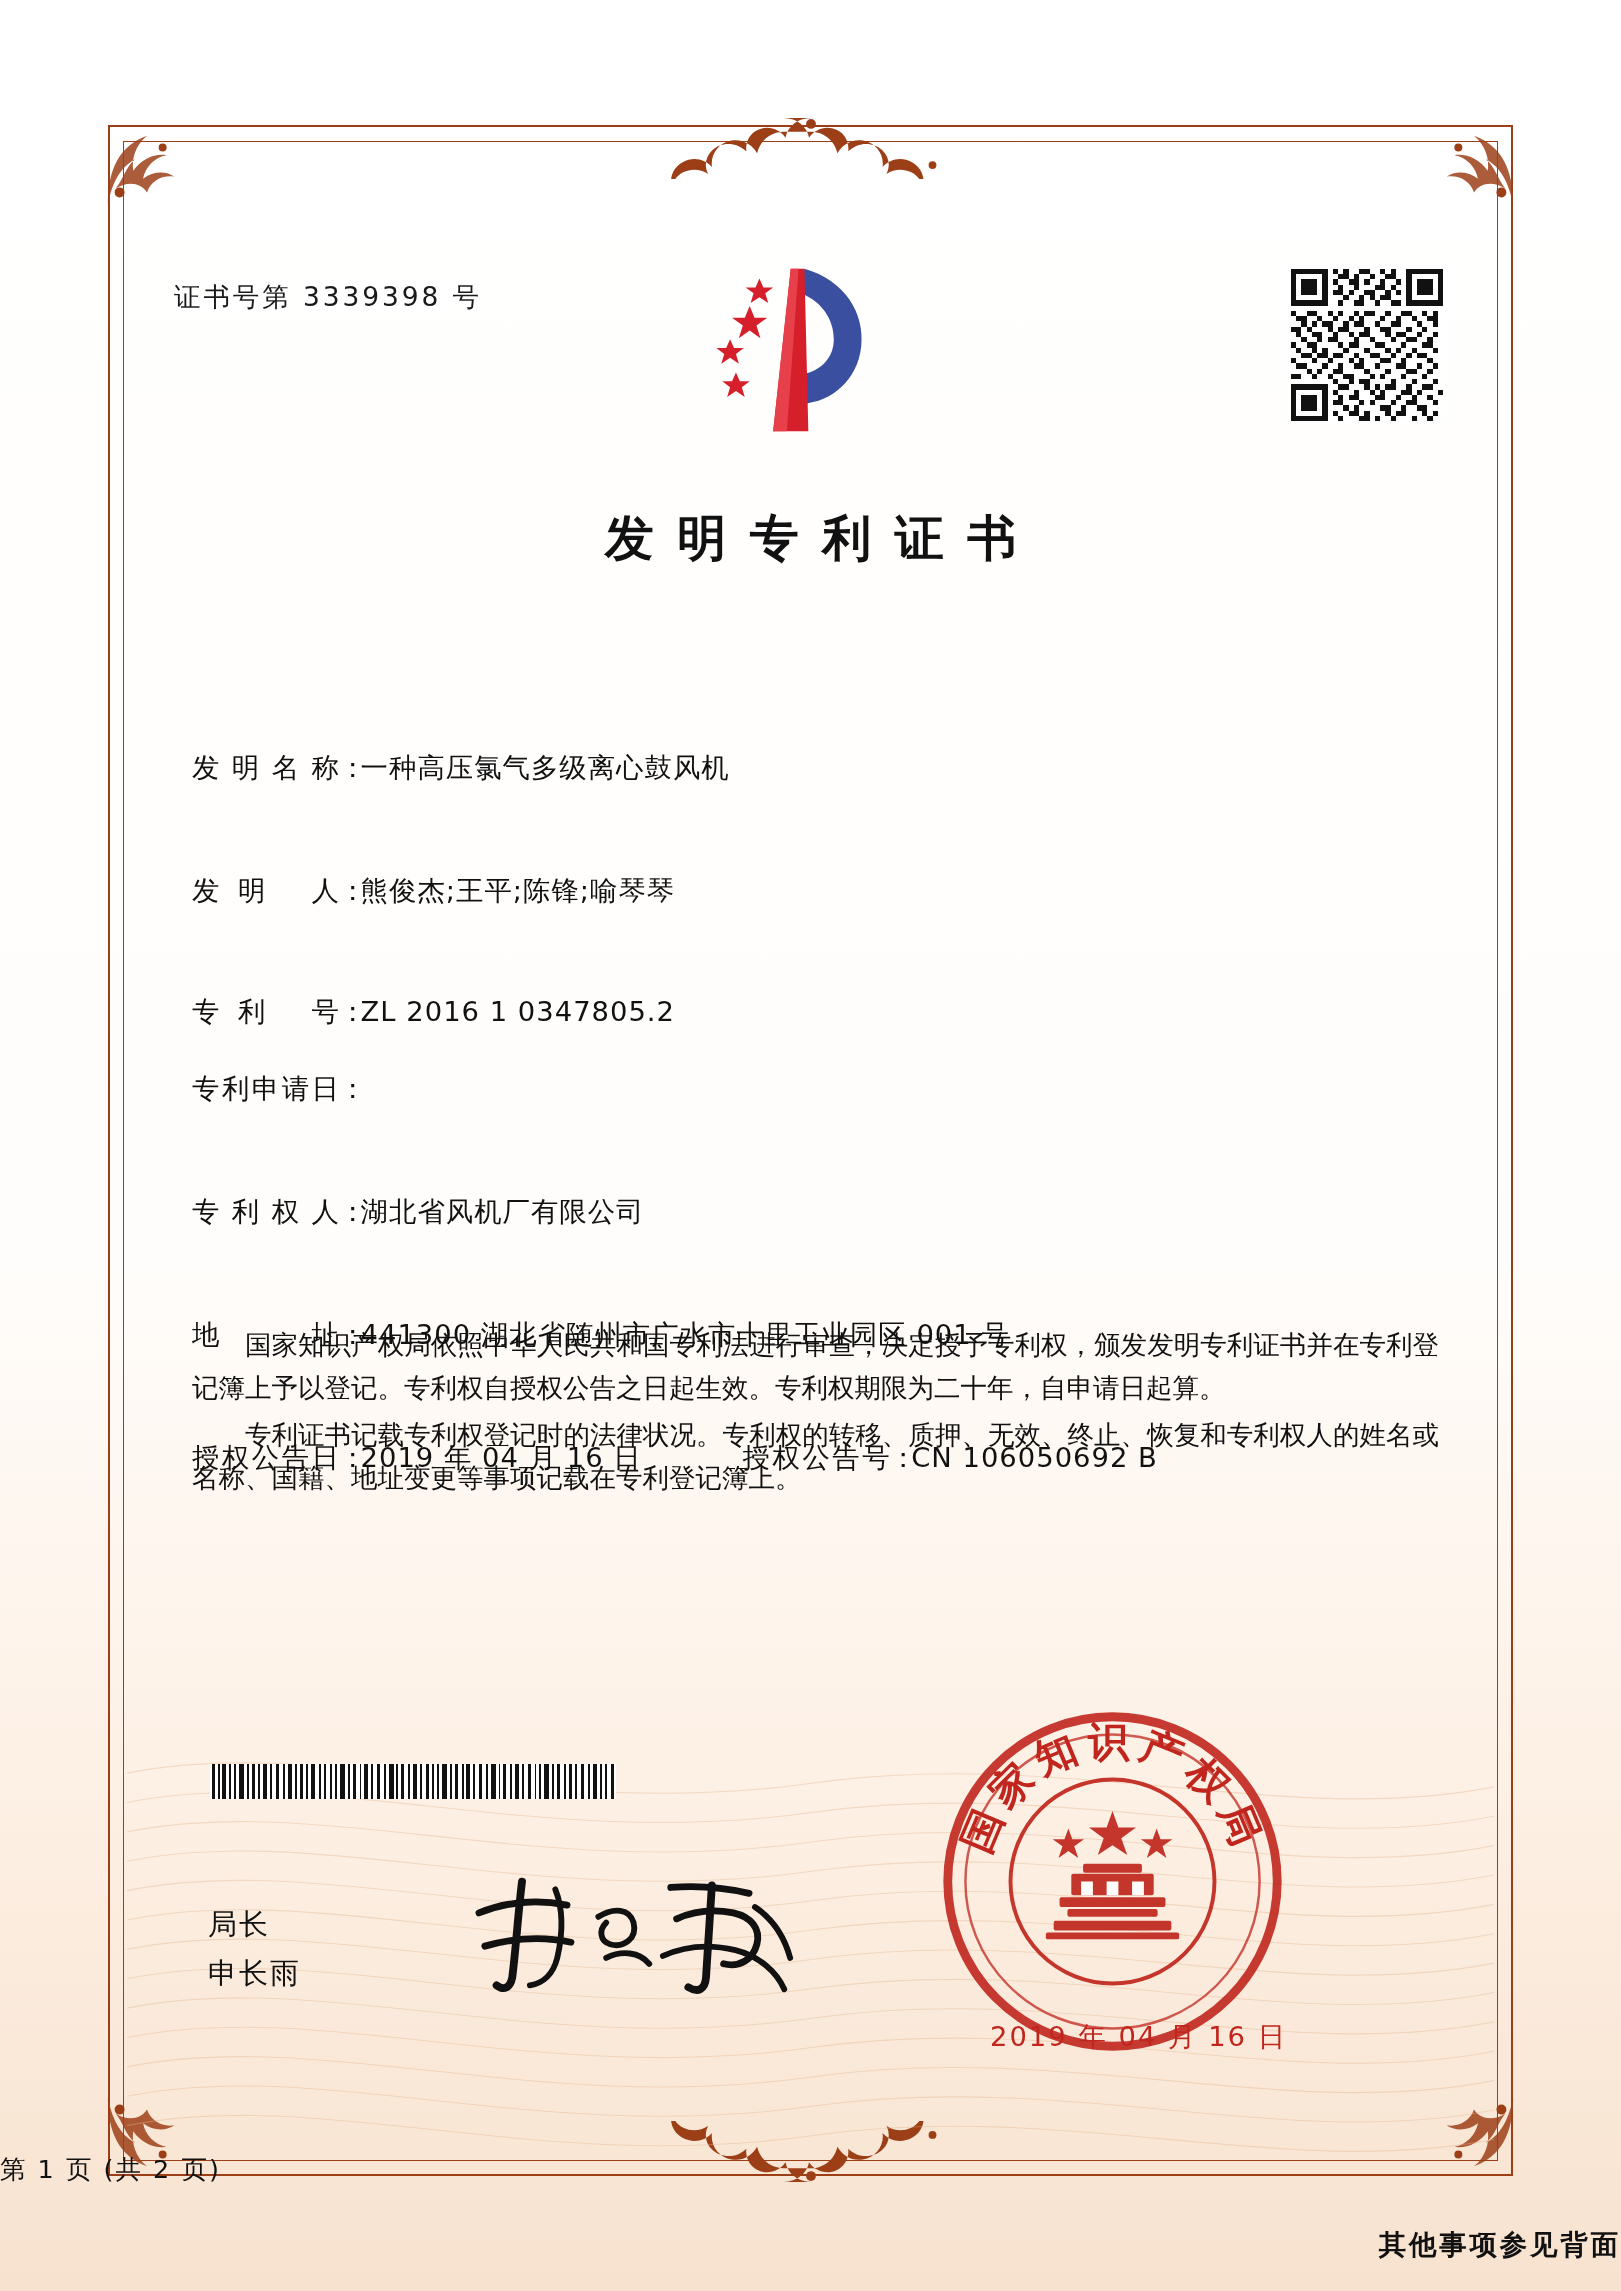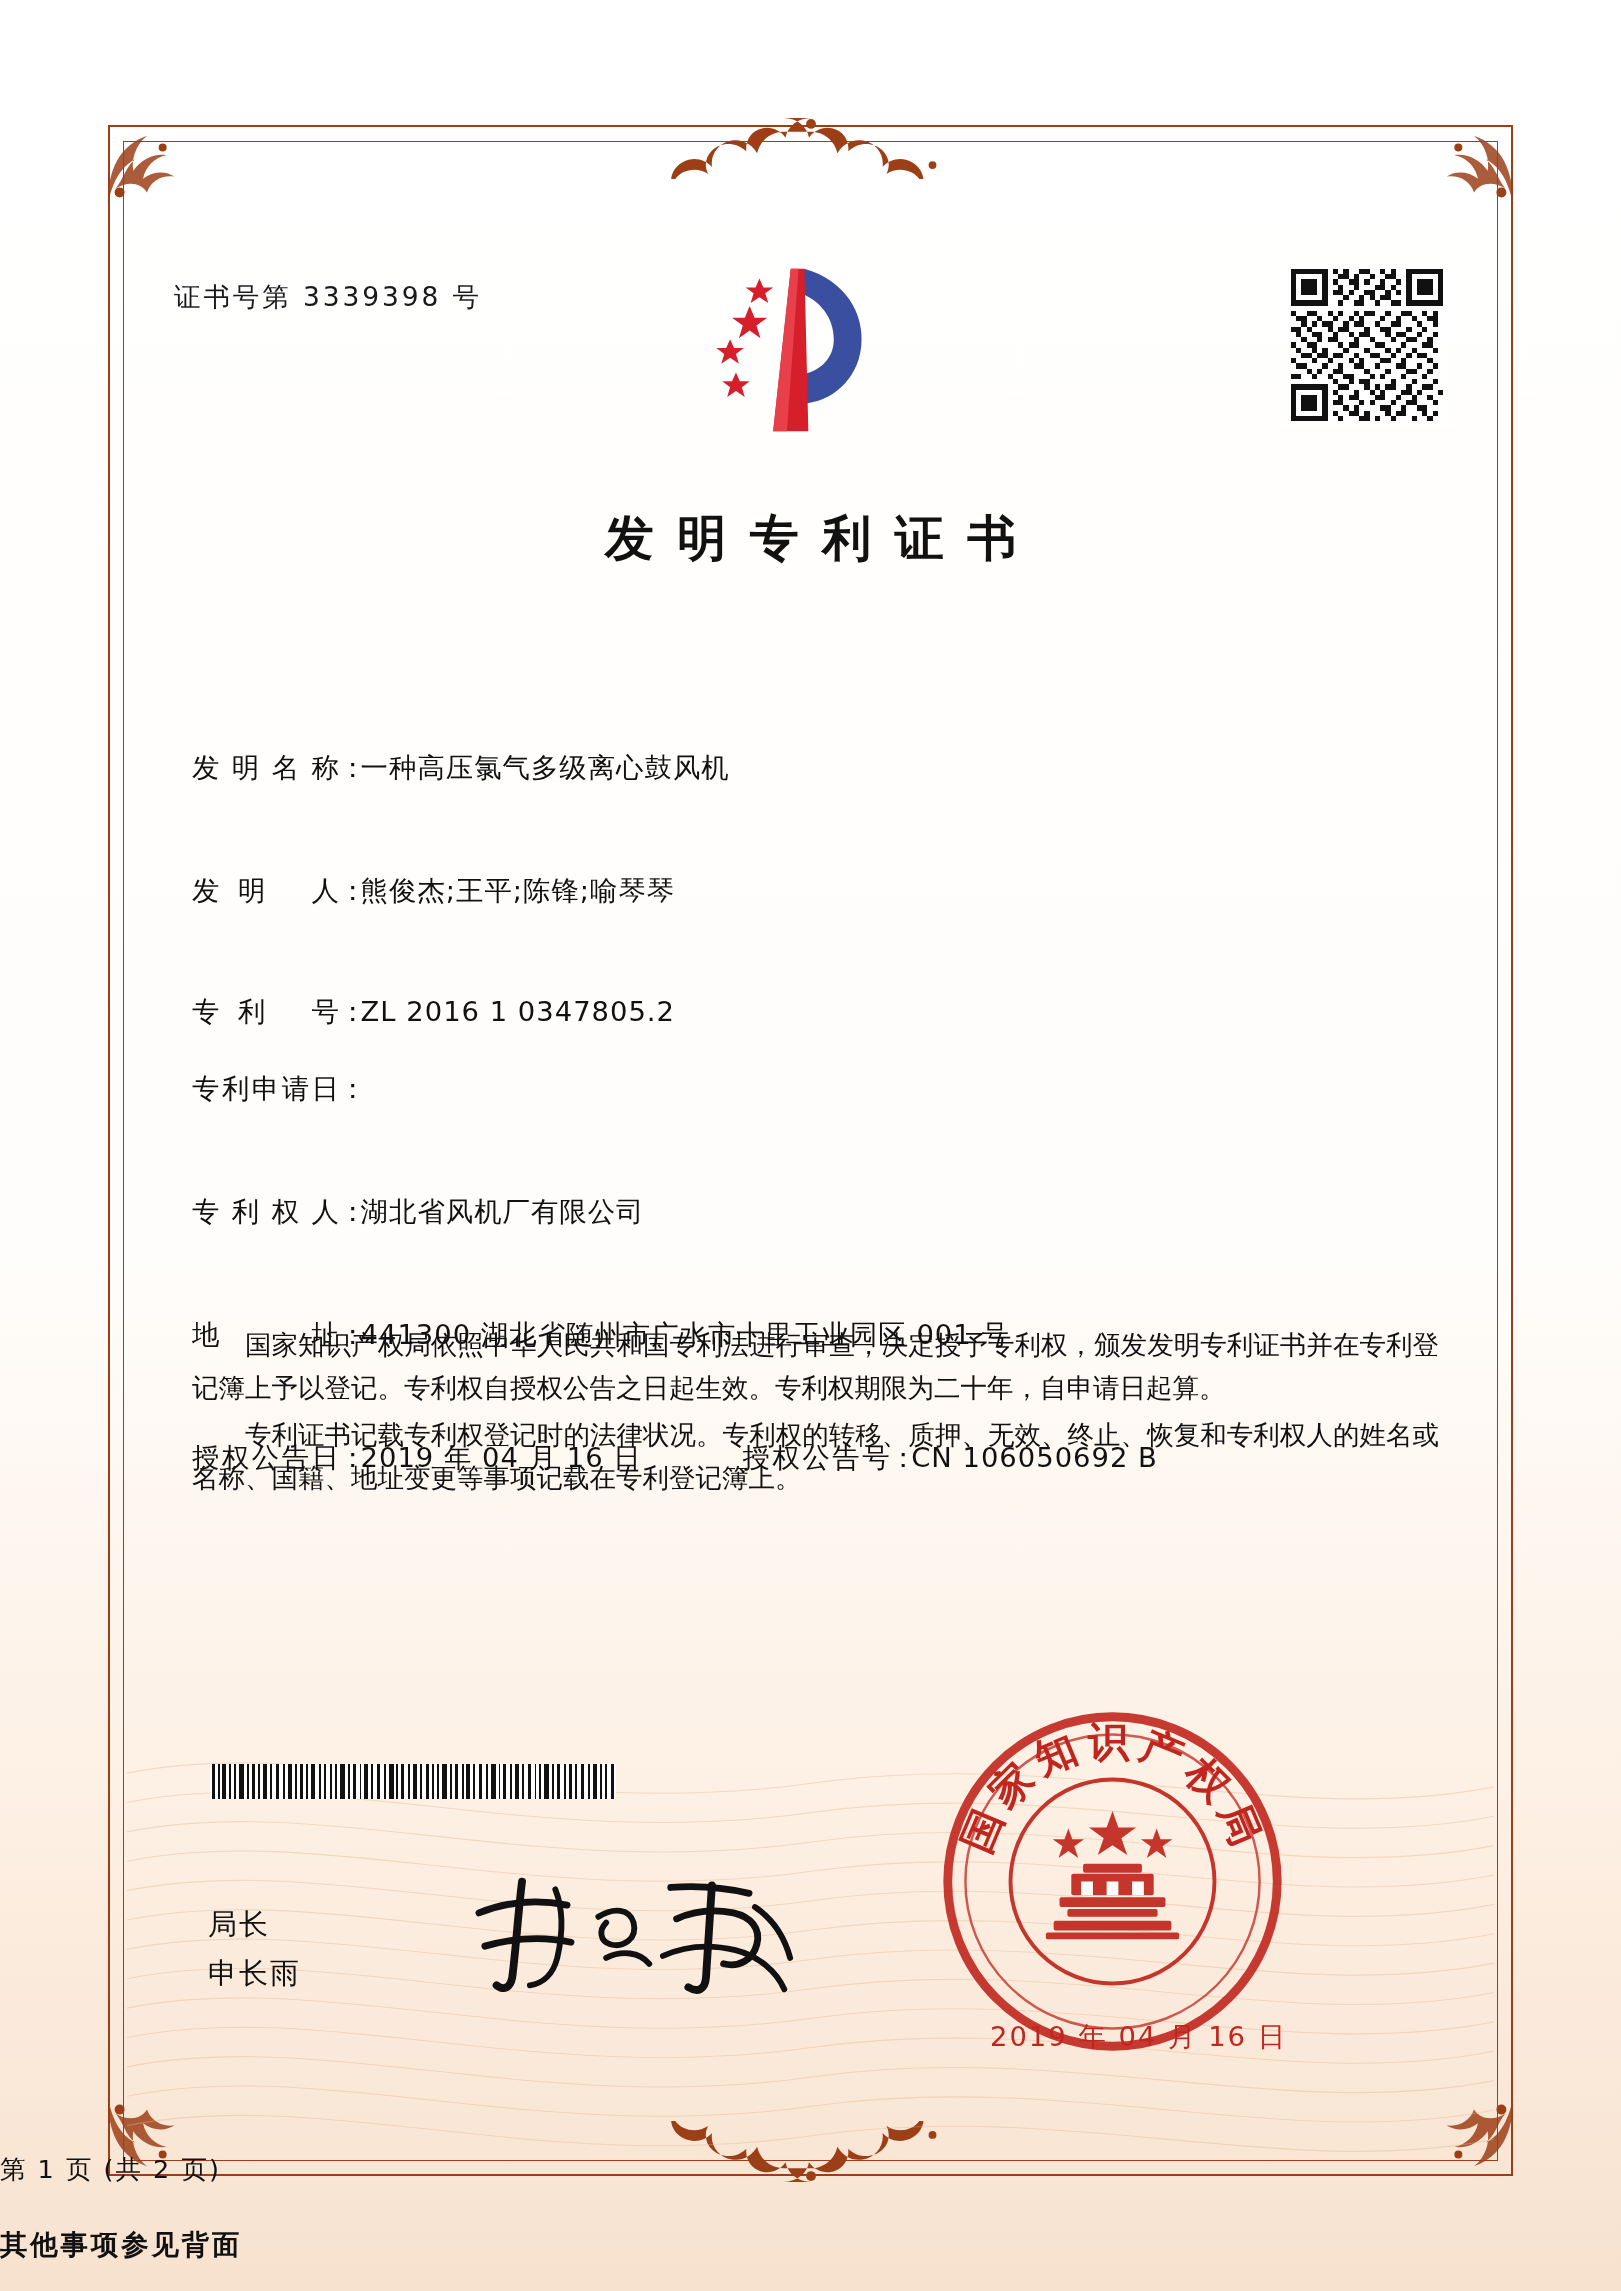--- a/index.html
+++ b/index.html
@@ -147,21 +147,21 @@
   }
 
   
   .page-no{
     position:absolute;left:0;right:0;top:2152px;text-align:left;
     font-size:25.5px;color:#111;
     font-family:"DejaVu Sans", sans-serif;
     letter-spacing:2px;
   }
   .back-note{
-    position:absolute;left:0;right:0;top:2227px;text-align:left;
+    position:absolute;left:0;right:0;top:2227px;text-align:right;
     font-size:27.4px;color:#111;font-weight:600;
     font-family:"DejaVu Sans", sans-serif;
     letter-spacing:2.9px;
   }
 </style>
 </head>
 <body>
 
 <div class="page">
 

